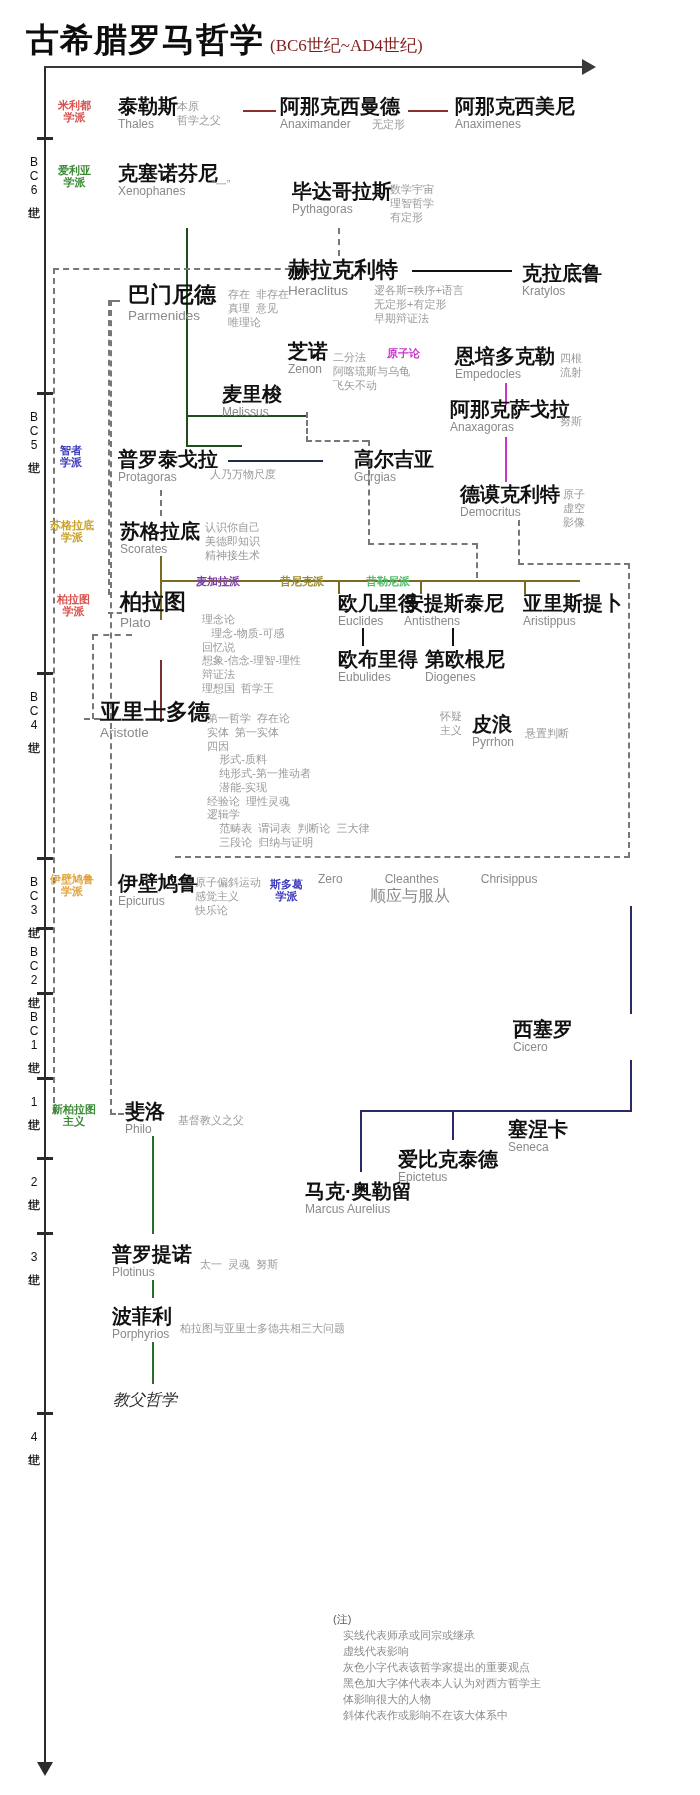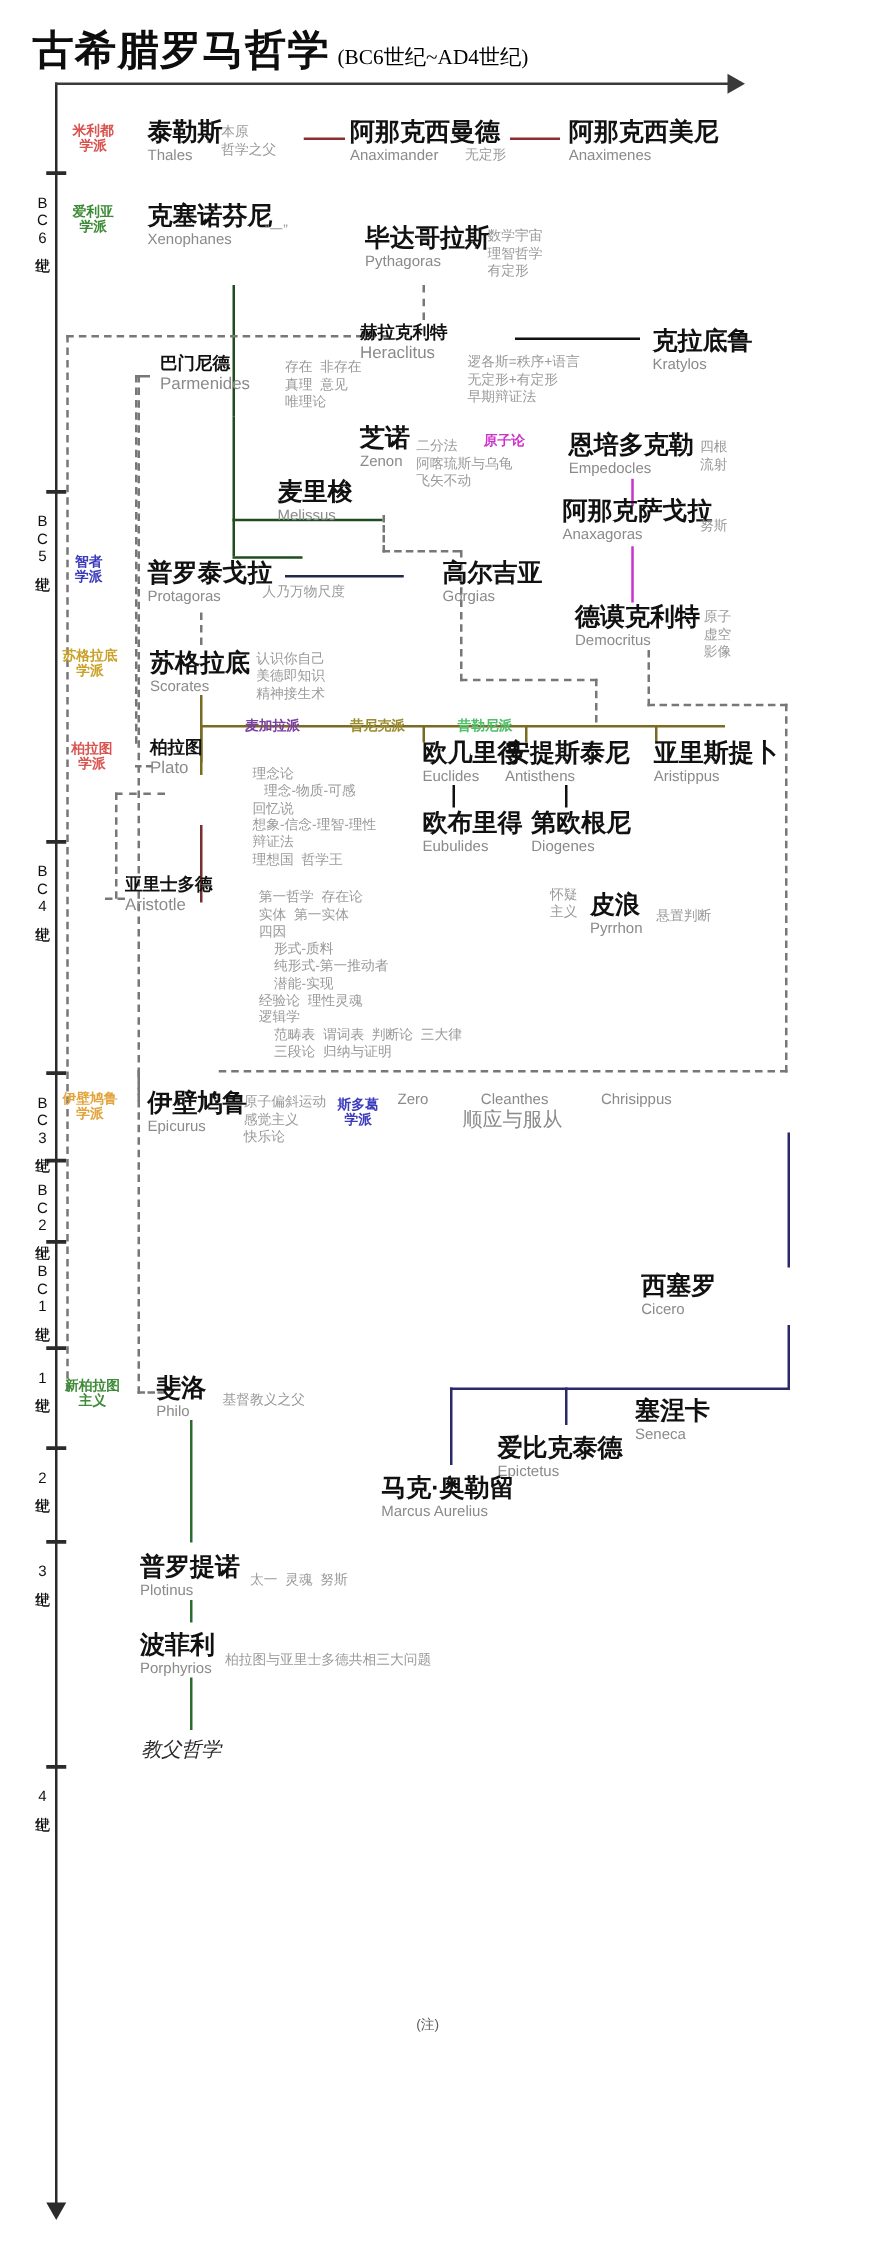--- a/index.html
+++ b/index.html
@@ -16,21 +16,21 @@
     background:#fff;
   }
   
   .title-wrap{position:absolute;left:26px;top:18px;white-space:nowrap;}
   .title-cn{
     font-family:"Liberation Serif","DejaVu Serif",serif;
     font-size:33px;font-weight:700;letter-spacing:1px;color:#0d0d0d;
   }
   .title-sub{
     font-family:"Liberation Serif","DejaVu Serif",serif;
-    font-size:17px;color:#000000;margin-left:6px;
+    font-size:17px;color:#7f1d1d;margin-left:6px;
   }
   
   .axis{position:absolute;left:44px;top:66px;width:2px;height:1700px;background:#2b2b2b;}
   .axis-top{position:absolute;left:44px;top:66px;height:2px;width:540px;background:#3a3a3a;}
   .axis-top-arrow{
     position:absolute;left:582px;top:59px;width:0;height:0;
     border-top:8px solid transparent;border-bottom:8px solid transparent;
     border-left:14px solid #3a3a3a;
   }
   .axis-bot-arrow{
@@ -50,21 +50,21 @@
     position:absolute;font-size:11px;font-weight:700;line-height:1.12;
     text-align:center;padding:1px 2px;white-space:nowrap;
   }
   
   .ph{position:absolute;white-space:nowrap;}
   .cn{
     font-family:"Liberation Sans","DejaVu Sans",sans-serif;
     font-weight:700;color:#111;display:block;
   }
   .en{color:#8a8a8a;display:block;font-weight:400;}
-  .ph.s-lg .cn{font-size:14px;line-height:1.12;}
+  .ph.s-lg .cn{font-size:22px;line-height:1.12;}
   .ph.s-lg .en{font-size:13.5px;line-height:1.2;}
   .ph.s-md .cn{font-size:20px;line-height:1.12;}
   .ph.s-md .en{font-size:12px;line-height:1.2;}
   .note{
     position:absolute;font-size:11px;color:#9a9a9a;line-height:1.25;
     white-space:pre;font-weight:400;
   }
   
   .ln{position:absolute;}
   .h{height:2px;}
@@ -406,14 +406,20 @@
 感觉主义
 快乐论</div>
       <div class="note" style="left: 178px; top: 1114px;">基督教义之父</div>
       <div class="note" style="left: 200px; top: 1258px;">太一  灵魂  努斯</div>
       <div class="note" style="left: 180px; top: 1322px;">柏拉图与亚里士多德共相三大问题</div>
     </div>
 
   <div class="fathers" style="left:113px;top:1390px;">教父哲学</div>
 
   <div class="legend-title" style="left:333px;top:1612px;">(注)</div>
+  <div class="legend" style="left:343px;top:1628px;">实线代表师承或同宗或继承
+虚线代表影响
+灰色小字代表该哲学家提出的重要观点
+黑色加大字体代表本人认为对西方哲学主
+体影响很大的人物
+斜体代表作或影响不在该大体系中</div>
 
 </div>
 
 </body></html>

